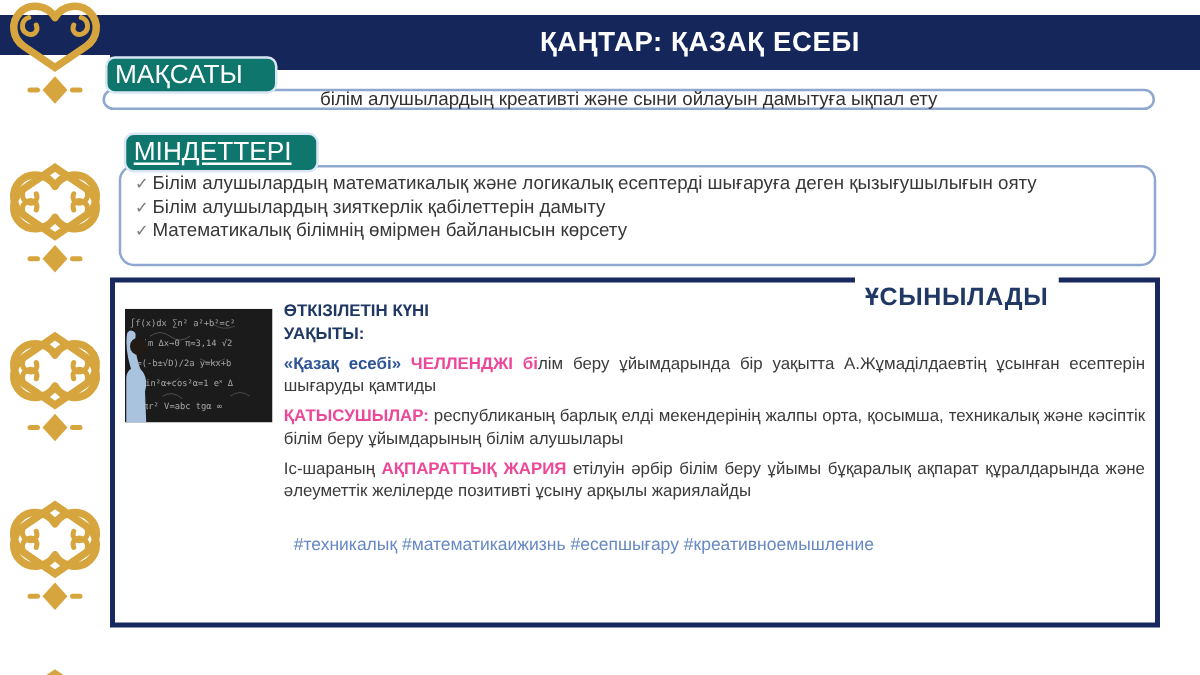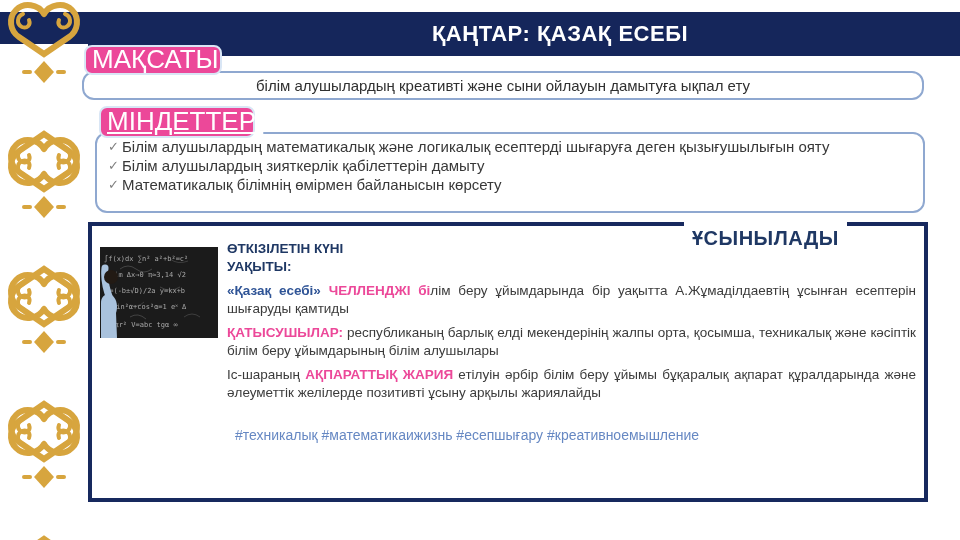--- a/index.html
+++ b/index.html
@@ -13,28 +13,28 @@
 
   
   .ornament{position:absolute;left:0;top:0;width:88px;height:540px;z-index:2;}
   .ornament-bg{position:absolute;left:0;top:44px;width:88px;bottom:0;background:#fff;}
   .orn-svg{position:absolute;left:0;top:0;}
   .g{fill:none;stroke:#D7A53E;stroke-width:6;stroke-linecap:round;}
   .g2{fill:none;stroke:#D7A53E;stroke-width:4;stroke-linecap:round;}
   .gf{fill:#D7A53E;}
 
   
-  .pill{position:absolute;z-index:4;background:#ec4899;border:2px solid #D9E6F5;border-radius:8px;
+  .pill{position:absolute;z-index:4;background:#0f766e;border:2px solid #D9E6F5;border-radius:8px;
         color:#fff;display:flex;align-items:center;box-sizing:border-box;
-        font-size:26px;line-height:1;padding:0 8px 2px 6px;}
+        font-size:21px;line-height:1;padding:0 8px 2px 6px;}
   .goal-label{left:84px;top:45px;width:138px;height:30px;}
   .tasks-label{left:99px;top:106px;width:156px;height:32px;text-decoration:underline;}
 
   
-  .goal-box{position:absolute;left:82px;top:71px;width:842px;height:29px;z-index:3;
+  .goal-box{position:absolute;left:82px;top:71px;width:842px;height:17px;z-index:3;
             background:#fff;border:2px solid #8FA8D0;border-radius:12px;box-sizing:border-box;
             display:flex;align-items:center;justify-content:center;
             font-size:15px;color:#303030;}
 
   
   .tasks-box{position:absolute;left:95px;top:132px;width:830px;height:81px;z-index:3;
              background:#fff;border:2px solid #8FA8D0;border-radius:12px;box-sizing:border-box;
              padding:3px 12px 0 8px;font-size:15px;line-height:19px;color:#383838;}
   .task{display:flex;}
   .check{flex:0 0 17px;width:17px;color:#7F7F7F;font-size:13px;padding-left:3px;box-sizing:border-box;}

